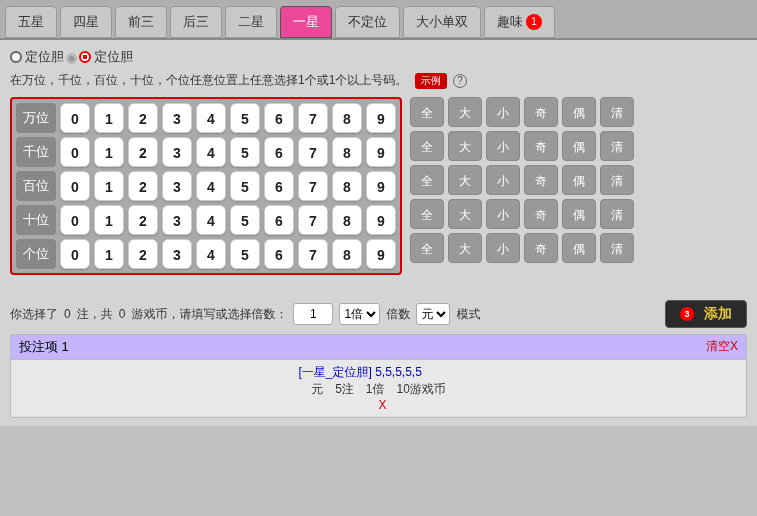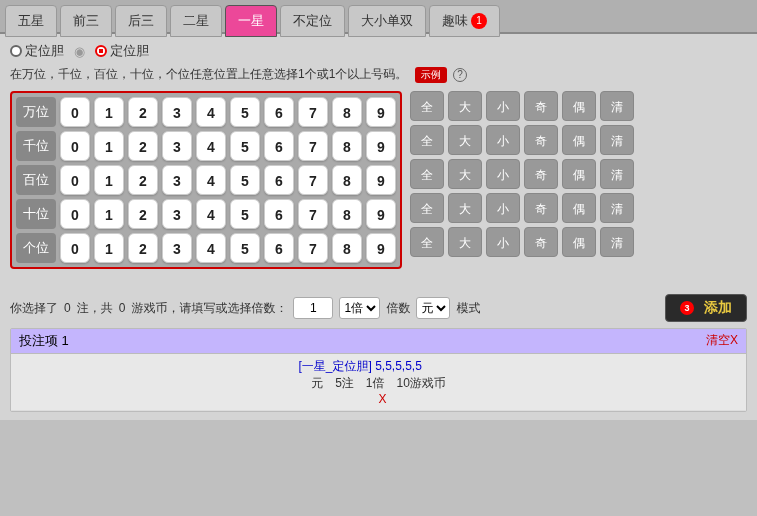--- a/index.html
+++ b/index.html
@@ -11,22 +11,22 @@
       font-size: 13px;
       overflow: hidden;
     }
 
     
     .tab-bar {
       display: flex;
       background: #b0b0b0;
       padding: 5px 5px 0 5px;
       gap: 3px;
-      align-items: flex-start;
-      height: 34px;
+      align-items: flex-end;
+      height: 40px;
       border-bottom: 2px solid #888;
     }
     .tab-item {
       padding: 5px 12px;
       background: #c8c8c8;
       border: 1px solid #999;
       border-radius: 4px 4px 0 0;
       cursor: pointer;
       font-size: 13px;
       color: #333;
@@ -55,21 +55,21 @@
     
     .main {
       background: #d4d4d4;
       padding: 8px 10px;
     }
 
     
     .radio-row {
       display: flex;
       align-items: center;
-      gap: 8px;
+      gap: 0;
       margin-bottom: 6px;
     }
     .radio-label {
       font-size: 13px;
       color: #333;
       display: flex;
       align-items: center;
       gap: 3px;
     }
     .radio-dot {
@@ -277,20 +277,21 @@
       cursor: pointer;
       margin-left: 8px;
     }
   </style>
 </head>
 <body>
 
 <div class="tab-bar">
 
 <div class="tab-item">五星</div>
+    <div class="tab-item">四星</div>
     <div class="tab-item">前三</div>
     <div class="tab-item">后三</div>
     <div class="tab-item">二星</div>
     <div class="tab-item active">一星</div>
     <div class="tab-item">不定位</div>
     <div class="tab-item">大小单双</div>
     <div class="tab-item">趣味<span class="tab-badge">1</span></div>
   </div>
 
 <div class="main">

